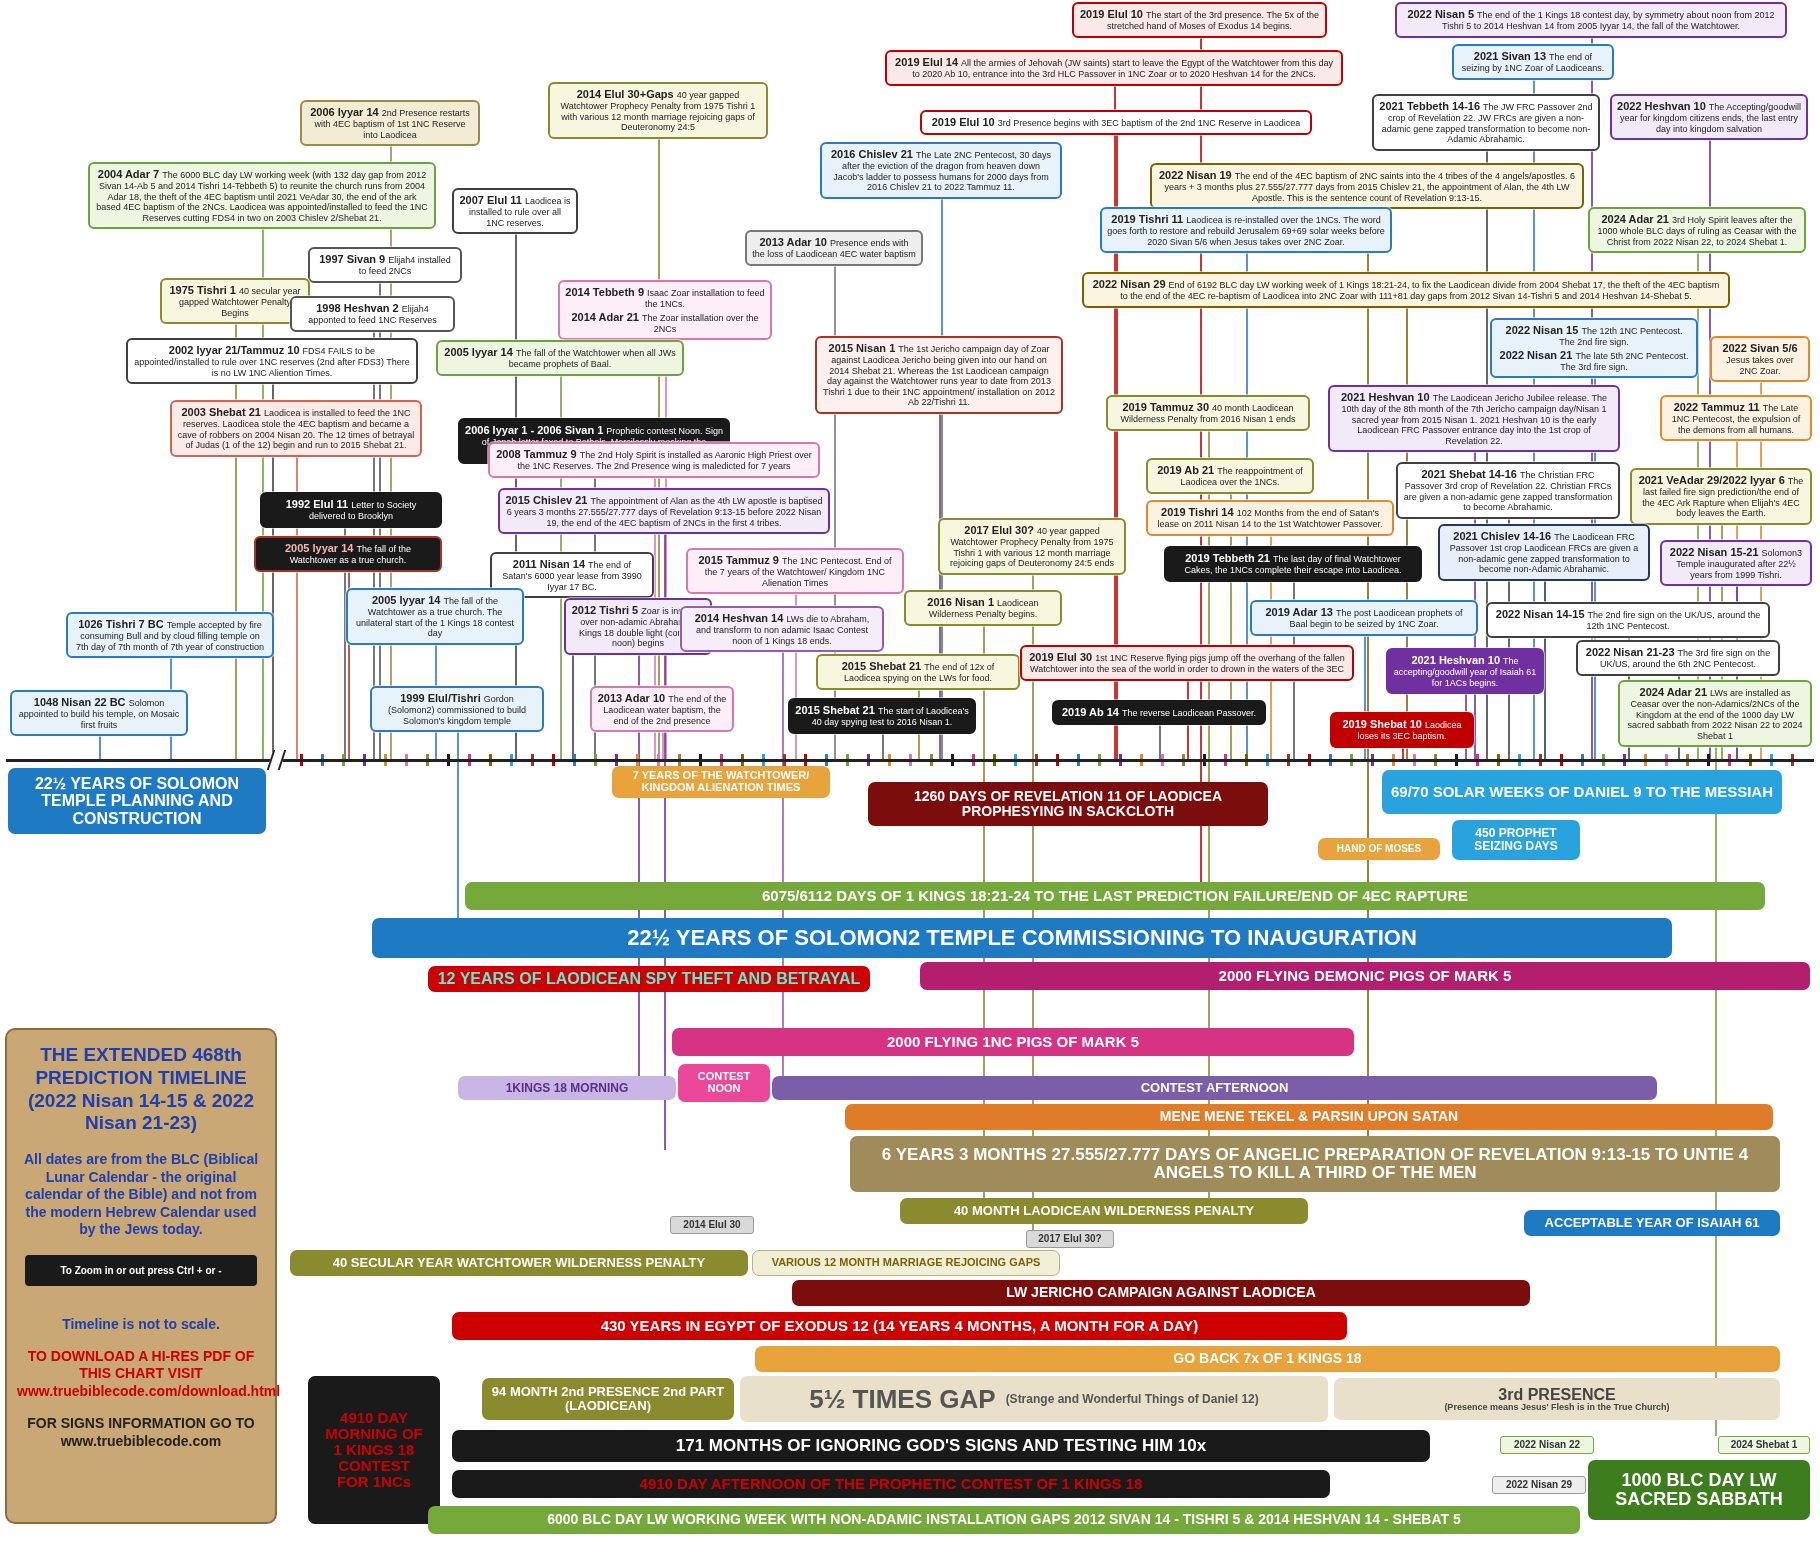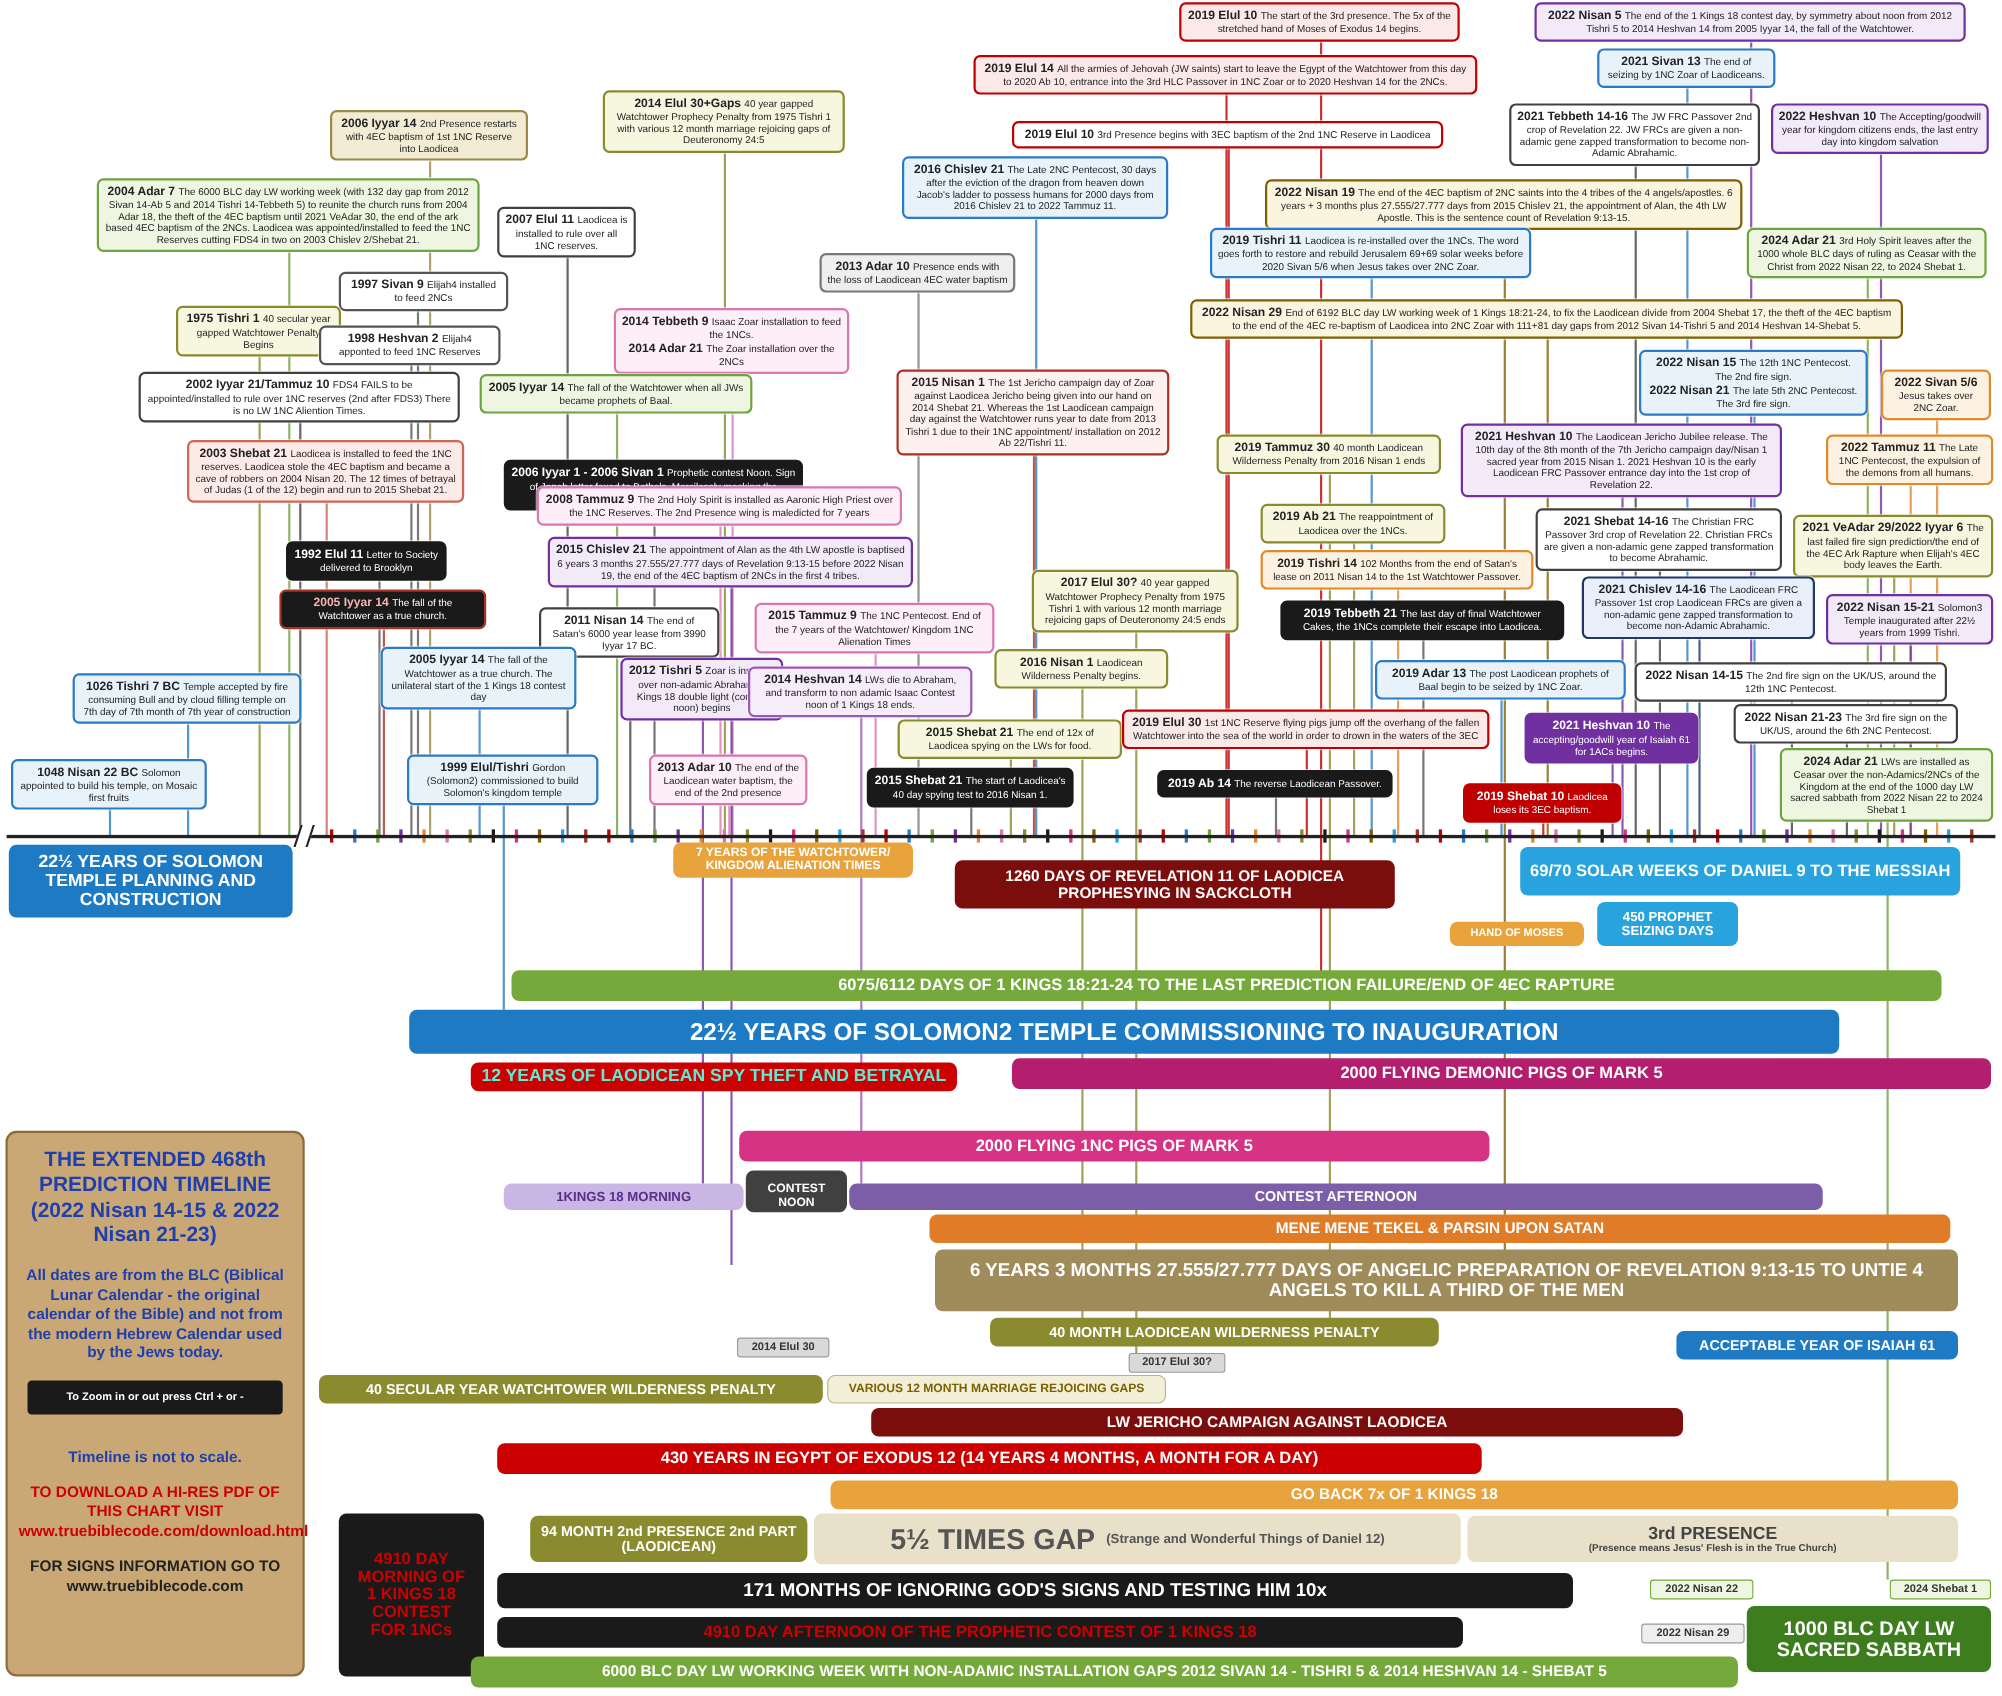--- a/index.html
+++ b/index.html
@@ -205,21 +205,21 @@
       </div>
       <div class="bar" style="left: 920px; top: 962px; width: 890px; height: 28px; background: rgb(179, 31, 110); color: rgb(255, 255, 255); font-size: 15px;">
         <span class="bar-label">2000 FLYING DEMONIC PIGS OF MARK 5</span>
       </div>
       <div class="bar" style="left: 672px; top: 1028px; width: 682px; height: 28px; background: rgb(214, 51, 132); color: rgb(255, 255, 255); font-size: 15px;">
         <span class="bar-label">2000 FLYING 1NC PIGS OF MARK 5</span>
       </div>
       <div class="bar" style="left: 458px; top: 1076px; width: 218px; height: 24px; background: rgb(201, 182, 228); color: rgb(91, 45, 139); font-size: 12px;">
         <span class="bar-label">1KINGS 18 MORNING</span>
       </div>
-      <div class="bar" style="left: 678px; top: 1064px; width: 92px; height: 38px; background: #404040; color: rgb(255, 255, 255); font-size: 11px; align-items: flex-end;">
+      <div class="bar" style="left: 678px; top: 1064px; width: 92px; height: 38px; background: #ec4899; color: rgb(255, 255, 255); font-size: 11px;">
         <span class="bar-label">CONTEST NOON</span>
       </div>
       <div class="bar" style="left: 772px; top: 1076px; width: 885px; height: 24px; background: rgb(123, 94, 167); color: rgb(255, 255, 255); font-size: 13px;">
         <span class="bar-label">CONTEST AFTERNOON</span>
       </div>
       <div class="bar" style="left: 845px; top: 1104px; width: 928px; height: 26px; background: rgb(224, 123, 40); color: rgb(255, 255, 255); font-size: 14px;">
         <span class="bar-label">MENE MENE TEKEL &amp; PARSIN UPON SATAN</span>
       </div>
       <div class="bar" style="left: 850px; top: 1136px; width: 930px; height: 56px; background: rgb(160, 140, 91); color: rgb(255, 255, 255); font-size: 17px;">
         <span class="bar-label">6 YEARS 3 MONTHS 27.555/27.777 DAYS OF ANGELIC PREPARATION OF REVELATION 9:13-15 TO UNTIE 4 ANGELS TO KILL A THIRD OF THE MEN</span>
@@ -392,21 +392,21 @@
       </div>
       <div class="callout" style="left: 1146px; top: 458px; width: 168px; border-color: rgb(138, 138, 46); background: rgb(247, 247, 224); color: rgb(34, 34, 34);">
         <div class="co-text"><span class="co-title">2019 Ab 21 </span><span class="co-body">The reappointment of Laodicea over the 1NCs.</span></div>
       </div>
       <div class="callout" style="left: 1396px; top: 462px; width: 224px; border-color: rgb(64, 64, 64); background: rgb(255, 255, 255); color: rgb(34, 34, 34);">
         <div class="co-text"><span class="co-title">2021 Shebat 14-16 </span><span class="co-body">The Christian FRC Passover 3rd crop of Revelation 22. Christian FRCs are given a non-adamic gene zapped transformation to become Abrahamic.</span></div>
       </div>
       <div class="callout" style="left: 1630px; top: 468px; width: 182px; border-color: rgb(138, 138, 46); background: rgb(247, 247, 224); color: rgb(34, 34, 34);">
         <div class="co-text"><span class="co-title">2021 VeAdar 29/2022 Iyyar 6 </span><span class="co-body">The last failed fire sign prediction/the end of the 4EC Ark Rapture when Elijah's 4EC body leaves the Earth.</span></div>
       </div>
-      <div class="callout" style="left: 260px; top: 492px; width: 146px; border-color: rgb(26, 26, 26); background: rgb(26, 26, 26); color: rgb(255, 255, 255);">
+      <div class="callout" style="left: 260px; top: 492px; width: 182px; border-color: rgb(26, 26, 26); background: rgb(26, 26, 26); color: rgb(255, 255, 255);">
         <div class="co-text"><span class="co-title">1992 Elul 11 </span><span class="co-body">Letter to Society delivered to Brooklyn</span></div>
       </div>
       <div class="callout" style="left: 498px; top: 488px; width: 332px; border-color: rgb(112, 48, 160); background: rgb(242, 233, 249); color: rgb(34, 34, 34);">
         <div class="co-text"><span class="co-title">2015 Chislev 21 </span><span class="co-body">The appointment of Alan as the 4th LW apostle is baptised 6 years 3 months 27.555/27.777 days of Revelation 9:13-15 before 2022 Nisan 19, the end of the 4EC baptism of 2NCs in the first 4 tribes.</span></div>
       </div>
       <div class="callout" style="left: 1146px; top: 500px; width: 248px; border-color: rgb(224, 138, 46); background: rgb(253, 242, 226); color: rgb(34, 34, 34);">
         <div class="co-text"><span class="co-title">2019 Tishri 14 </span><span class="co-body">102 Months from the end of Satan's lease on 2011 Nisan 14 to the 1st Watchtower Passover.</span></div>
       </div>
       <div class="callout" style="left: 1438px; top: 524px; width: 212px; border-color: rgb(31, 56, 100); background: rgb(232, 238, 250); color: rgb(34, 34, 34);">
         <div class="co-text"><span class="co-title">2021 Chislev 14-16 </span><span class="co-body">The Laodicean FRC Passover 1st crop Laodicean FRCs are given a non-adamic gene zapped transformation to become non-Adamic Abrahamic.</span></div>

